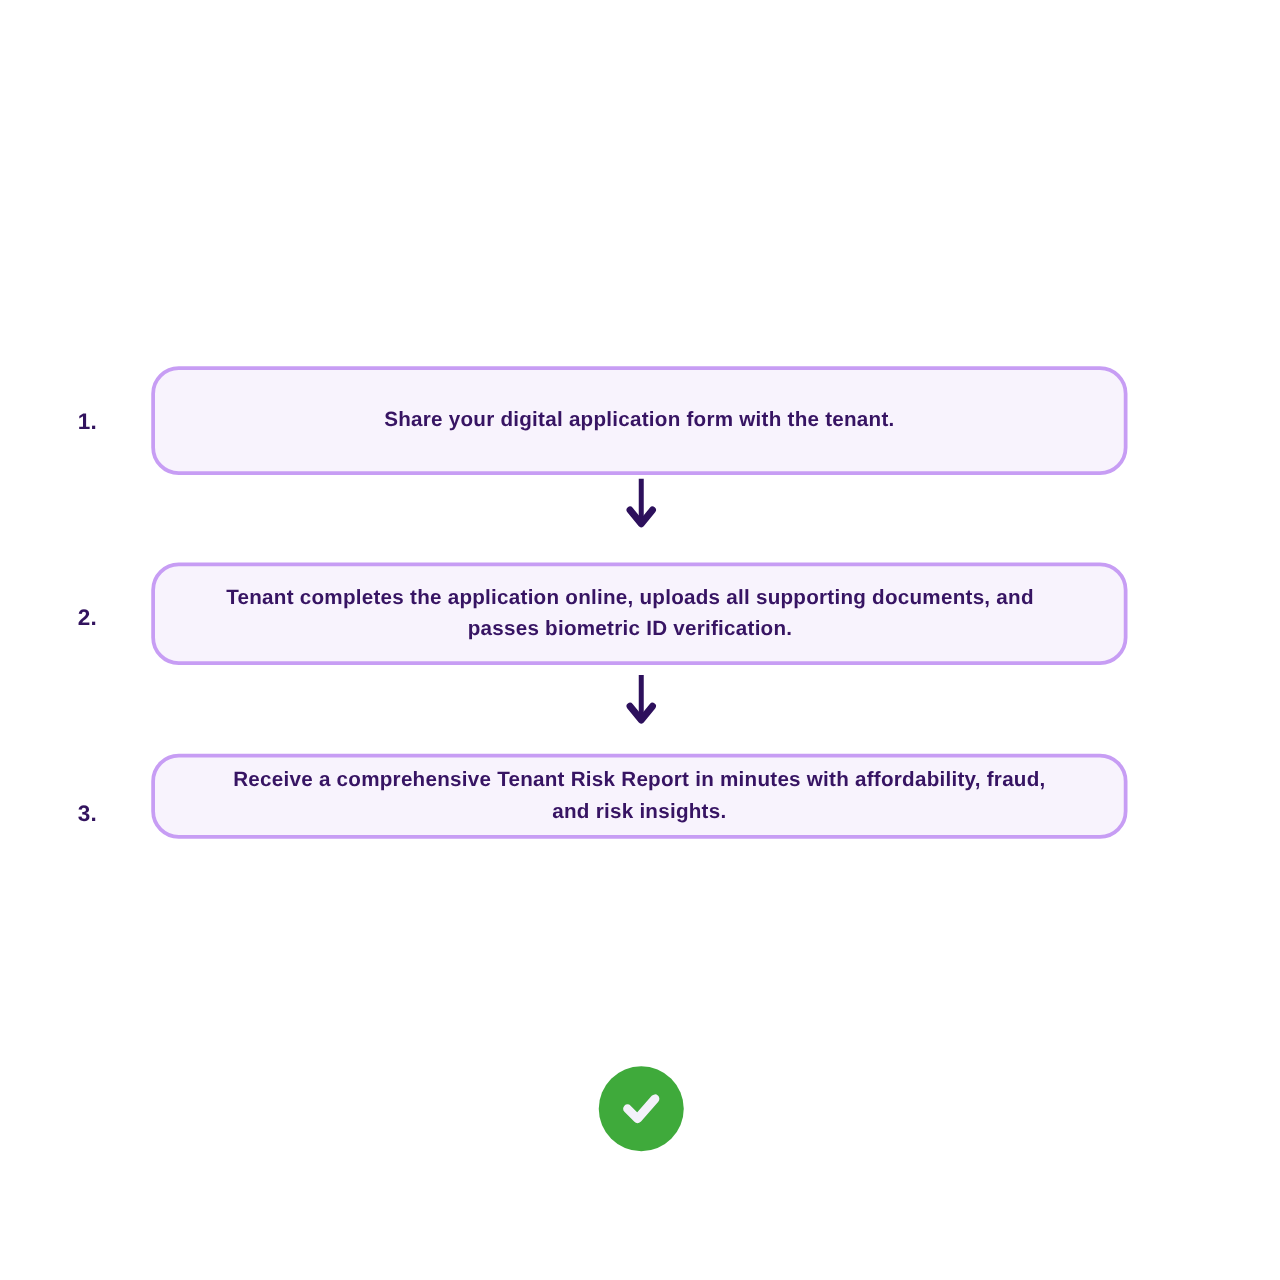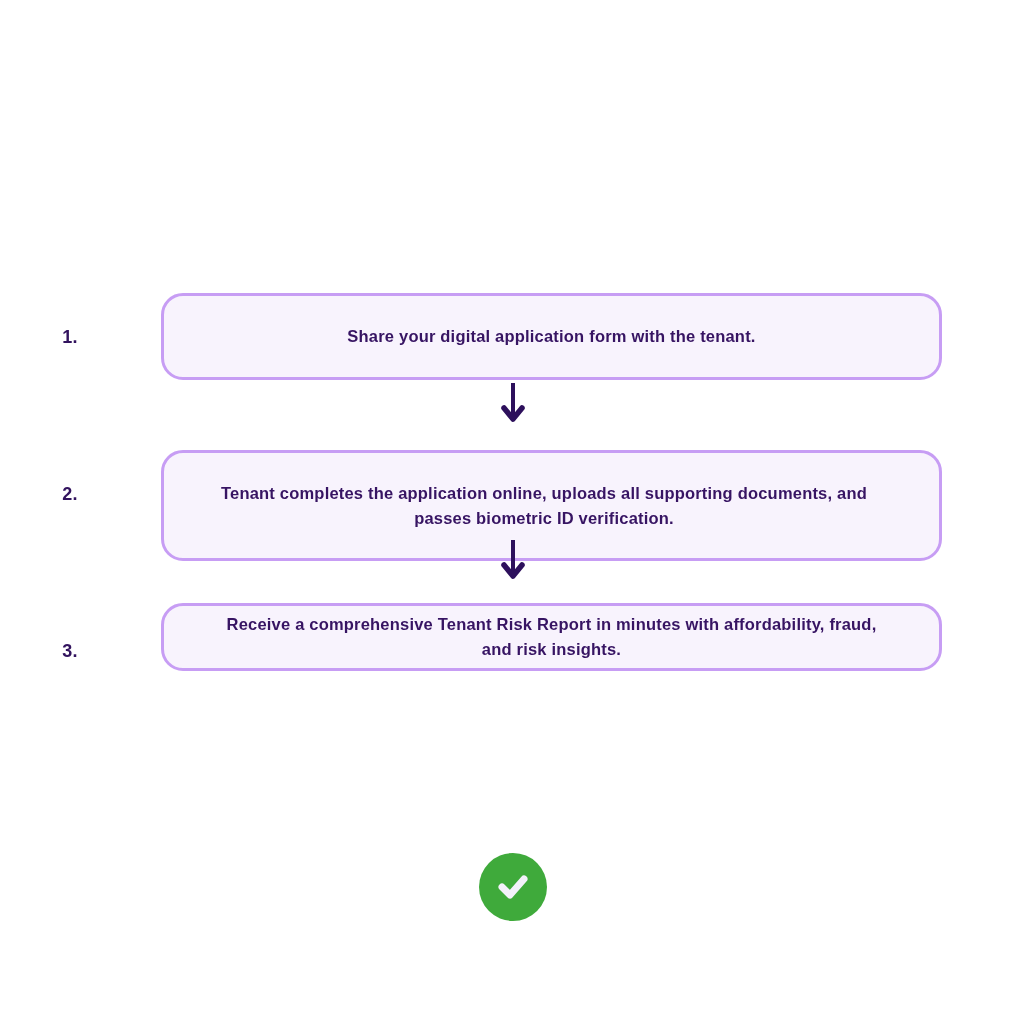--- a/index.html
+++ b/index.html
@@ -30,21 +30,20 @@
     left: 121px;
     width: 781px;
     box-sizing: border-box;
     background: #f8f3fd;
     border: 3px solid #c79df4;
     border-radius: 22px;
     display: flex;
     align-items: center;
     justify-content: center;
     padding: 10px 60px;
-    margin-left: 40px;
   }
   .step-text {
     color: #371463;
     font-size: 16.5px;
     font-weight: 700;
     line-height: 25px;
     text-align: center;
     letter-spacing: 0.2px;
   }
   .arrow-down {
@@ -75,21 +74,21 @@
   <div class="step-box" style="top: 293px; height: 87px;">
     <div class="step-text">Share your digital application form with the tenant.</div>
   </div>
 
   <svg class="arrow-down" style="top: 382px;" viewBox="0 0 28 42">
     <line x1="14" y1="1" x2="14" y2="33" stroke="#2d105c" stroke-width="4"></line>
     <path d="M5 26 L14 37 L23 26" fill="none" stroke="#2d105c" stroke-width="5.5" stroke-linecap="round" stroke-linejoin="round"></path>
   </svg>
 
   <div class="step-number" style="top: 484px;">2.</div>
-  <div class="step-box" style="top: 450px; height: 111px; padding-left: 45px;">
+  <div class="step-box" style="top: 450px; height: 82px; padding-left: 45px;">
     <div class="step-text">Tenant completes the application online, uploads all supporting documents, and passes biometric ID verification.</div>
   </div>
 
   <svg class="arrow-down" style="top: 539px;" viewBox="0 0 28 42">
     <line x1="14" y1="1" x2="14" y2="33" stroke="#2d105c" stroke-width="4"></line>
     <path d="M5 26 L14 37 L23 26" fill="none" stroke="#2d105c" stroke-width="5.5" stroke-linecap="round" stroke-linejoin="round"></path>
   </svg>
 
   <div class="step-number" style="top: 641px;">3.</div>
   <div class="step-box" style="top: 603px; height: 68px;">

